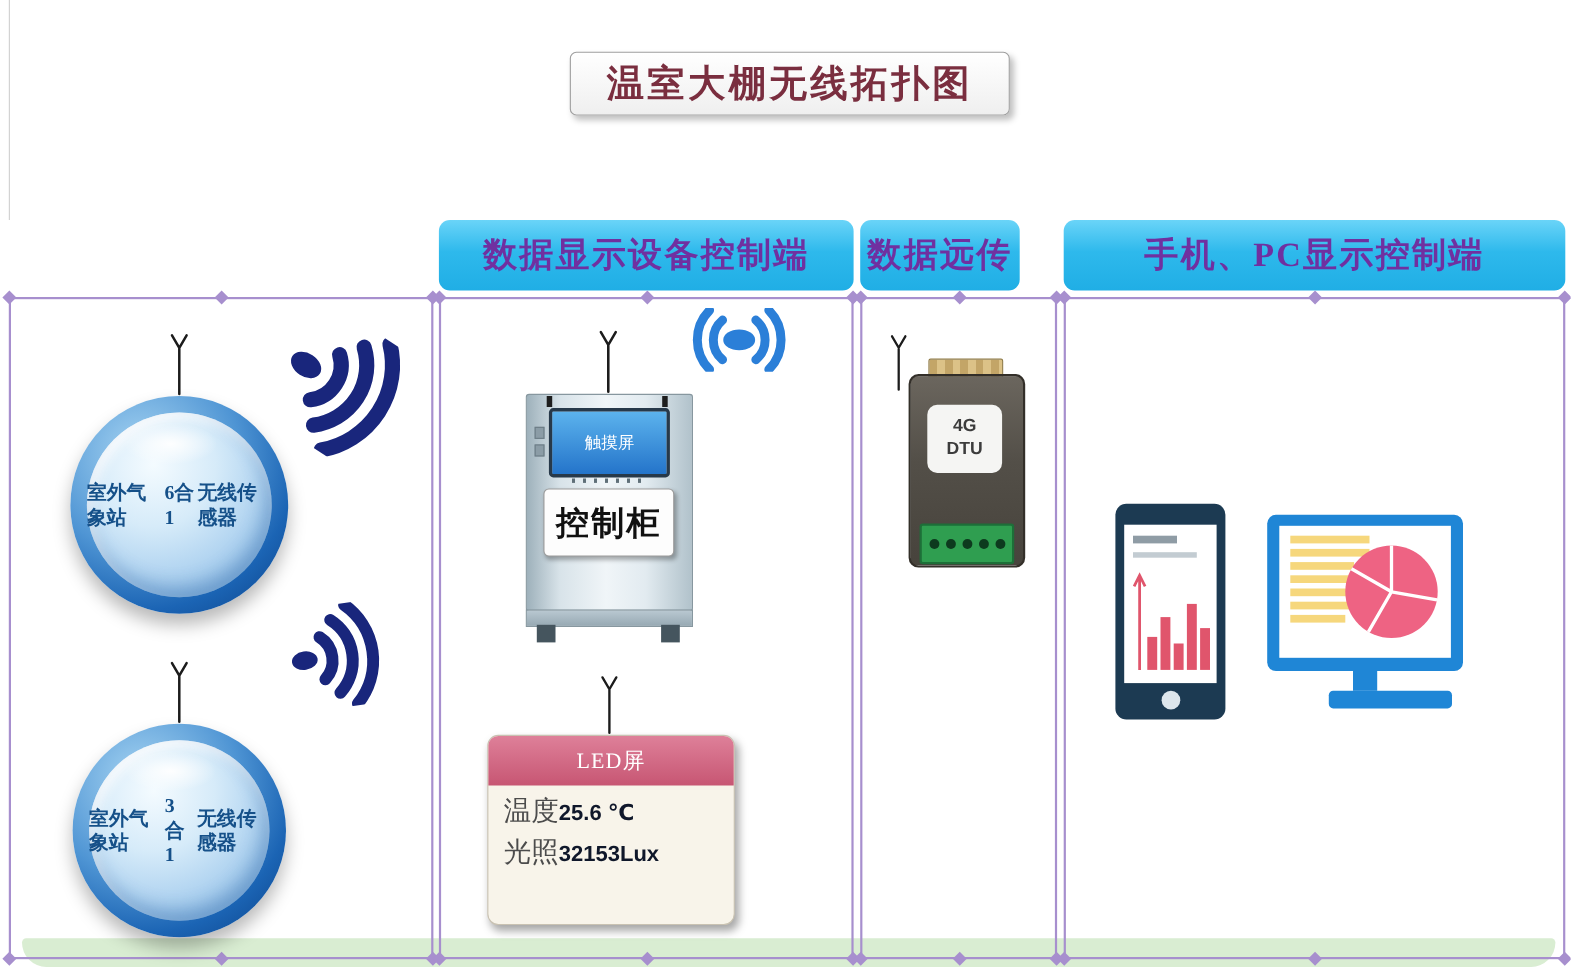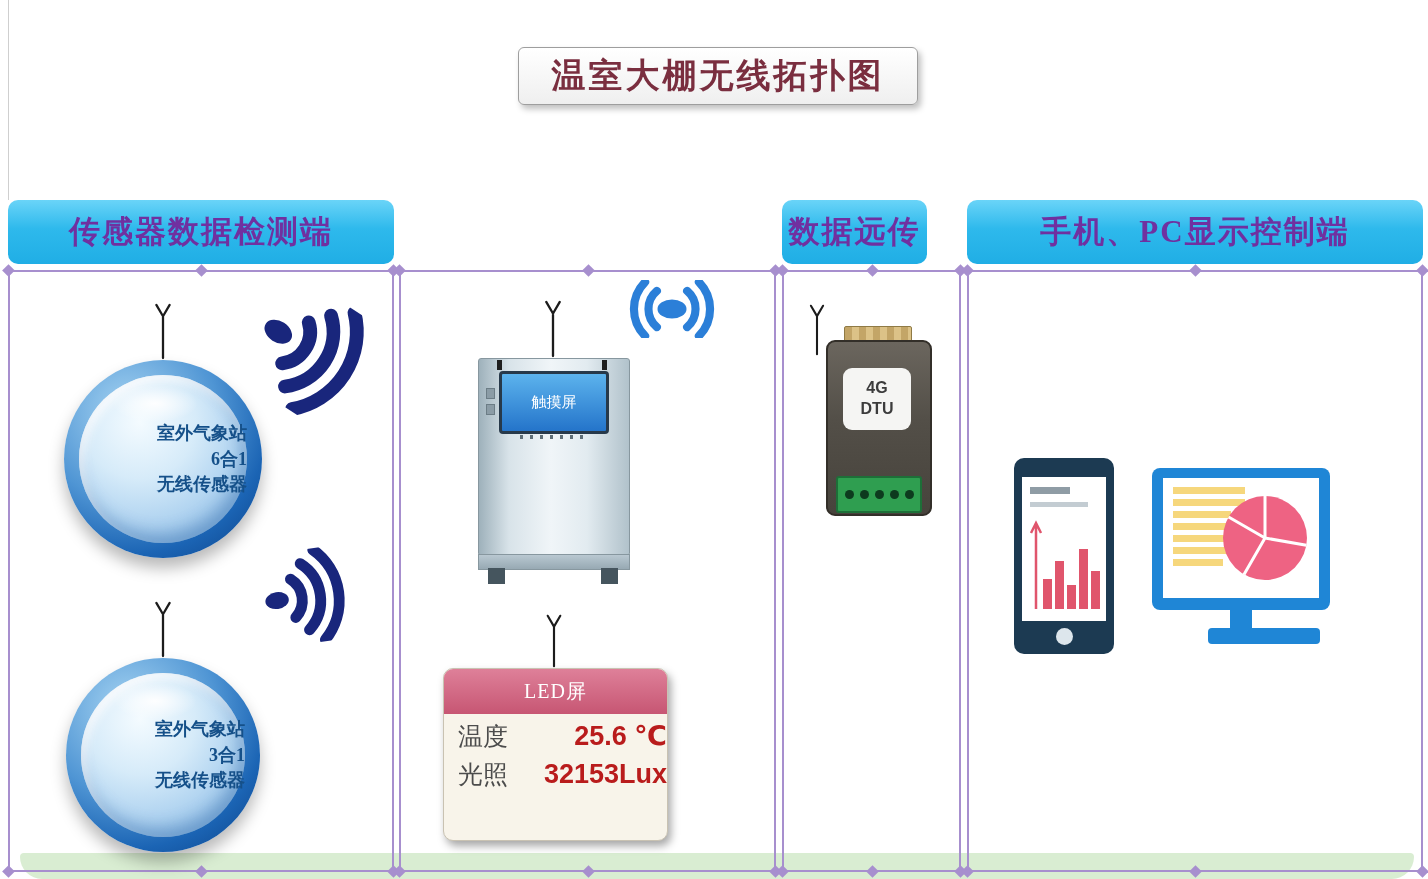--- a/index.html
+++ b/index.html
@@ -35,21 +35,21 @@
   .a5{left:806px;top:304px;width:22px;height:52px}
 
   .sphere{position:absolute;border-radius:50%;
     background:radial-gradient(circle at 32% 26%,#a6d4f2 0%,#4f95d4 45%,#1b64b4 72%,#0b3f84 100%);
     box-shadow:0 10px 16px rgba(0,0,0,.28);}
   .s1{left:64px;top:360px;width:198px;height:198px}
   .s2{left:66px;top:658px;width:194px;height:194px}
   .sphere-inner{position:absolute;inset:15px;border-radius:50%;
     background:radial-gradient(circle at 36% 28%,#f4fbff 0%,#d6ebf9 35%,#a6cdee 70%,#7fb2e0 100%);
     box-shadow:inset -5px -9px 16px rgba(16,76,148,.35), inset 4px 6px 10px rgba(255,255,255,.9);
-    display:flex;flex-direction:column;align-items:flex-end;justify-content:center;gap:3px;}
+    display:flex;flex-direction:row;align-items:center;justify-content:center;gap:3px;}
   .sphere-inner::before{content:"";position:absolute;left:20%;top:6%;width:50%;height:22%;border-radius:50%;
     background:radial-gradient(ellipse at center,rgba(255,255,255,.95),rgba(255,255,255,0) 72%);}
   .sphere-line{font-family:"Liberation Serif","DejaVu Serif",serif;font-weight:bold;font-size:18px;color:#155089;line-height:1.25;position:relative;}
 
   .sig{position:absolute;}
   .sig path{stroke:#19267c;stroke-width:13;fill:none;stroke-linecap:round;}
   .sig ellipse{fill:#19267c;}
   .sig1{left:252px;top:300px;width:138px;height:119px;transform:rotate(33deg);}
   .sig2{left:246px;top:548px;width:142px;height:94px;transform:rotate(-8deg);}
 
@@ -78,23 +78,23 @@
     background:linear-gradient(180deg,#b9c8d1,#97a9b3);border:1px solid #87979f;}
   .cab-leg{position:absolute;top:210px;width:17px;height:16px;background:#45555e;}
   .leg-l{left:10px}.leg-r{left:123px}
 
   .led-panel{position:absolute;left:443px;top:668px;width:223px;height:171px;border-radius:10px;
     box-shadow:3px 5px 8px rgba(0,0,0,.35);background:#f8f4ea;border:1px solid #c9c2b2;}
   .led-header{height:45px;border-radius:9px 9px 0 0;background:linear-gradient(180deg,#de8099,#c75673);
     display:flex;align-items:center;justify-content:center;color:#fff;font-size:20px;letter-spacing:1px;
     font-family:"Liberation Serif","DejaVu Serif",serif;}
   .led-body{padding:6px 0 0 14px;}
-  .led-row{display:flex;align-items:baseline;gap:10px;height:38px;justify-content:space-between;}
+  .led-row{display:flex;align-items:baseline;height:38px;}
   .led-label{font-family:"Liberation Serif","DejaVu Serif",serif;font-size:25px;color:#4c4c4c;}
-  .led-value{font-size:27px;font-weight:bold;color:#b91c1c;}
+  .led-value{font-size:20px;font-weight:bold;color:#0f172a;}
 
   .dtu{position:absolute;left:826px;top:326px;width:102px;height:226px;}
   .dtu-conn{position:absolute;left:18px;top:0;width:66px;height:22px;
     background:repeating-linear-gradient(90deg,#c3a567 0 7px,#dcc287 7px 14px);border:1px solid #8f7a45;border-radius:2px;}
   .dtu-body{position:absolute;left:0;top:14px;width:102px;height:172px;
     background:linear-gradient(180deg,#6b665e,#534f48 45%,#47433c);border:2px solid #332f29;border-radius:9px;}
   .dtu-label{position:absolute;left:17px;top:42px;width:68px;height:62px;background:#f5f5f3;border-radius:9px;
     display:flex;flex-direction:column;align-items:center;justify-content:center;
     font-weight:bold;font-size:16px;color:#3c3c3c;line-height:1.3;}
   .dtu-green{position:absolute;left:10px;top:150px;width:82px;height:33px;background:#2f9e50;border:2px solid #1d6f38;
@@ -129,21 +129,21 @@
 
 <div class="canvas">
 
   <div class="edge-line"></div>
   <div class="green-strip"></div>
 
   <div class="title-box">
     <span>温室大棚无线拓扑图</span>
   </div>
 
-  <div class="col-header h1">传感器数据检测端</div>
+  <div class="col-header h2">数据显示设备控制端</div>
   <div class="col-header h3">数据远传</div>
   <div class="col-header h4">手机、PC显示控制端</div>
 
   <div class="col-frame f1">
     <span class="orn tl"></span>
     <span class="orn tr"></span>
     <span class="orn bl"></span>
     <span class="orn br"></span>
     <span class="orn tm"></span>
     <span class="orn bm"></span>
@@ -220,20 +220,23 @@
   <div class="cabinet">
     <div class="cab-body"></div>
     <div class="cab-bolt bolt-l"></div>
     <div class="cab-bolt bolt-r"></div>
     <div class="cab-screen">
       <span>触摸屏</span>
     </div>
     <div class="cab-dots"></div>
     <div class="cab-vent v1"></div>
     <div class="cab-vent v2"></div>
+    <div class="cab-label">
+      <span>控制柜</span>
+    </div>
     <div class="cab-base"></div>
     <div class="cab-leg leg-l"></div>
     <div class="cab-leg leg-r"></div>
   </div>
 
   <svg class="antenna a4" viewBox="0 0 22 60">
     <path d="M11 58 V13 M11 14 L4 2 M11 14 L18 2"></path>
   </svg>
   <div class="led-panel">
     <div class="led-header">LED屏</div>

